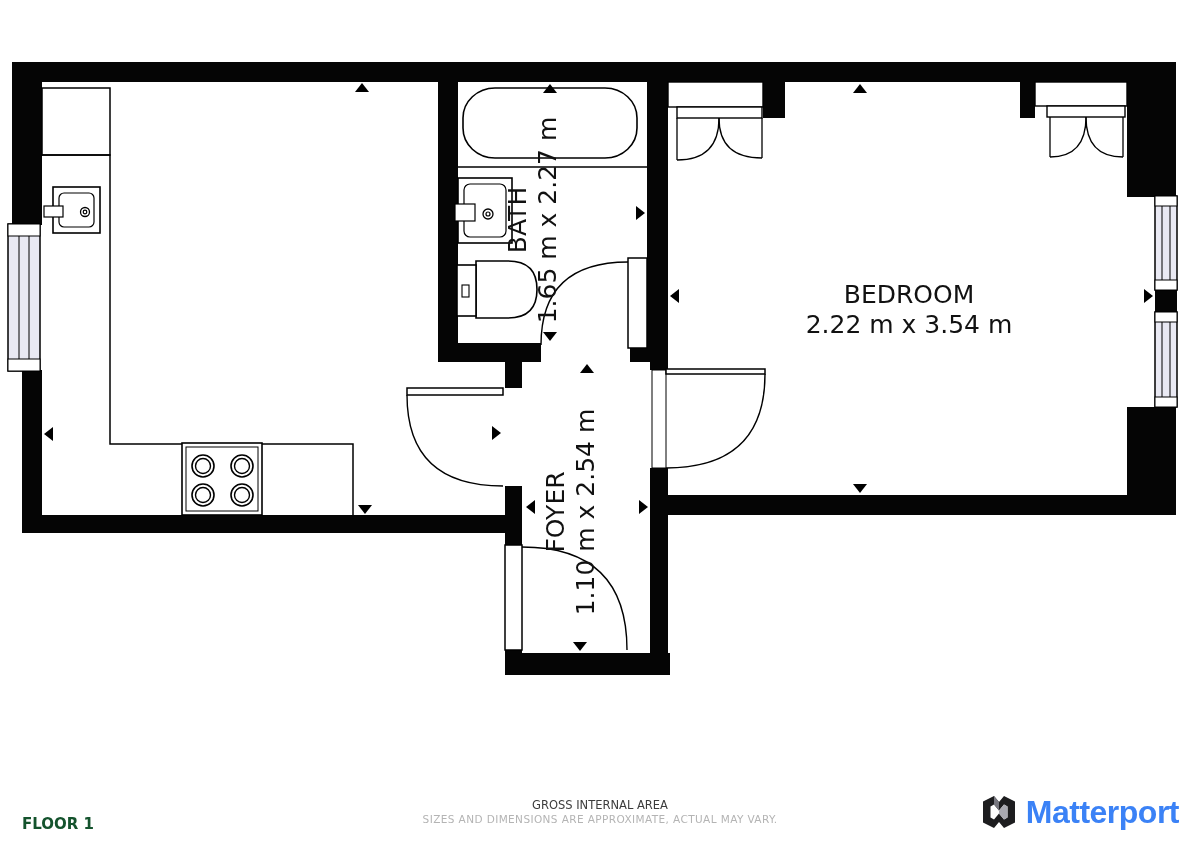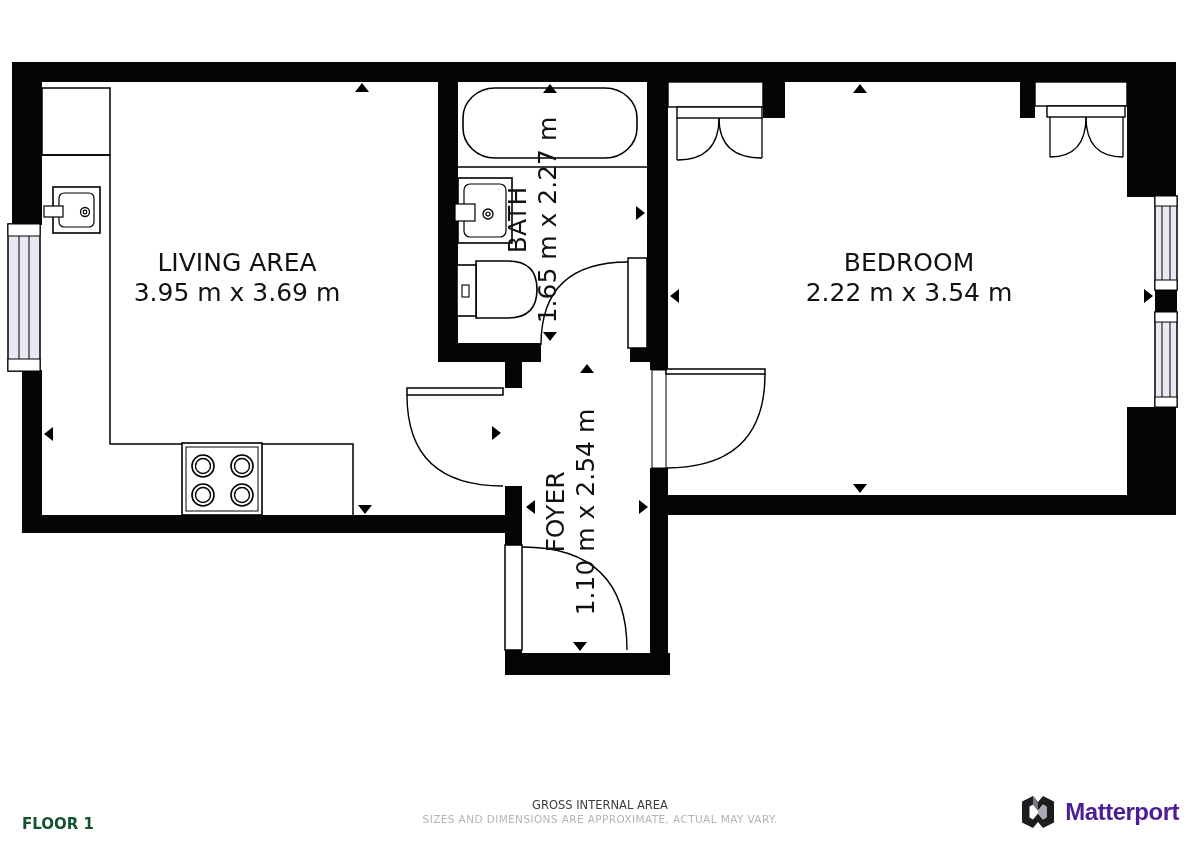--- a/index.html
+++ b/index.html
@@ -19,21 +19,21 @@
     color:#3c3c3c;font-size:11.5px;line-height:13.5px;margin-top:20px;
   }
   .footer .disclaimer{color:#b4b4b4;font-size:10.5px;letter-spacing:.4px;}
   .floor-label{
     position:absolute;left:22px;top:815px;color:#14532d;font-size:15px;font-weight:bold;
   }
   .brand{
     position:absolute;right:21px;top:793px;display:flex;align-items:center;gap:10px;
   }
   .brand-text{
-    color:#4c1d95;font-size:24px;font-weight:700;letter-spacing:-0.5px;
+    color:#3b82f6;font-size:32px;font-weight:700;letter-spacing:-0.5px;
     font-family:"Liberation Sans",sans-serif;line-height:38px;
   }
 </style>
 </head>
 <body>
 
 <div class="stage">
 
   <svg class="plan-svg" width="1200" height="849" viewBox="0 0 1200 849">
 
@@ -176,31 +176,27 @@
       <polygon points="1144,289 1144,303 1153,296"></polygon>
       <polygon points="853,484 867,484 860,493"></polygon>
 
       <polygon points="580,373 594,373 587,364"></polygon>
       <polygon points="535,500 535,514 526,507"></polygon>
       <polygon points="639,500 639,514 648,507"></polygon>
       <polygon points="573,642 587,642 580,651"></polygon>
     </g>
   </svg>
 
-  <div class="room-label" style="left:237px;top:278px;">
-    <div>LIVING AREA</div>
-    <div>3.95 m x 3.69 m</div>
-  </div>
 
   <div class="room-label rot" style="left:533px;top:220px;">
     <div>BATH</div>
     <div>1.65 m x 2.27 m</div>
   </div>
 
-  <div class="room-label" style="left:909px;top:278px;">
+  <div class="room-label" style="left:909px;top:310px;">
     <div>BEDROOM</div>
     <div>2.22 m x 3.54 m</div>
   </div>
 
   <div class="room-label rot" style="left:571px;top:512px;">
     <div>FOYER</div>
     <div>1.10 m x 2.54 m</div>
   </div>
 
   <div class="footer">

